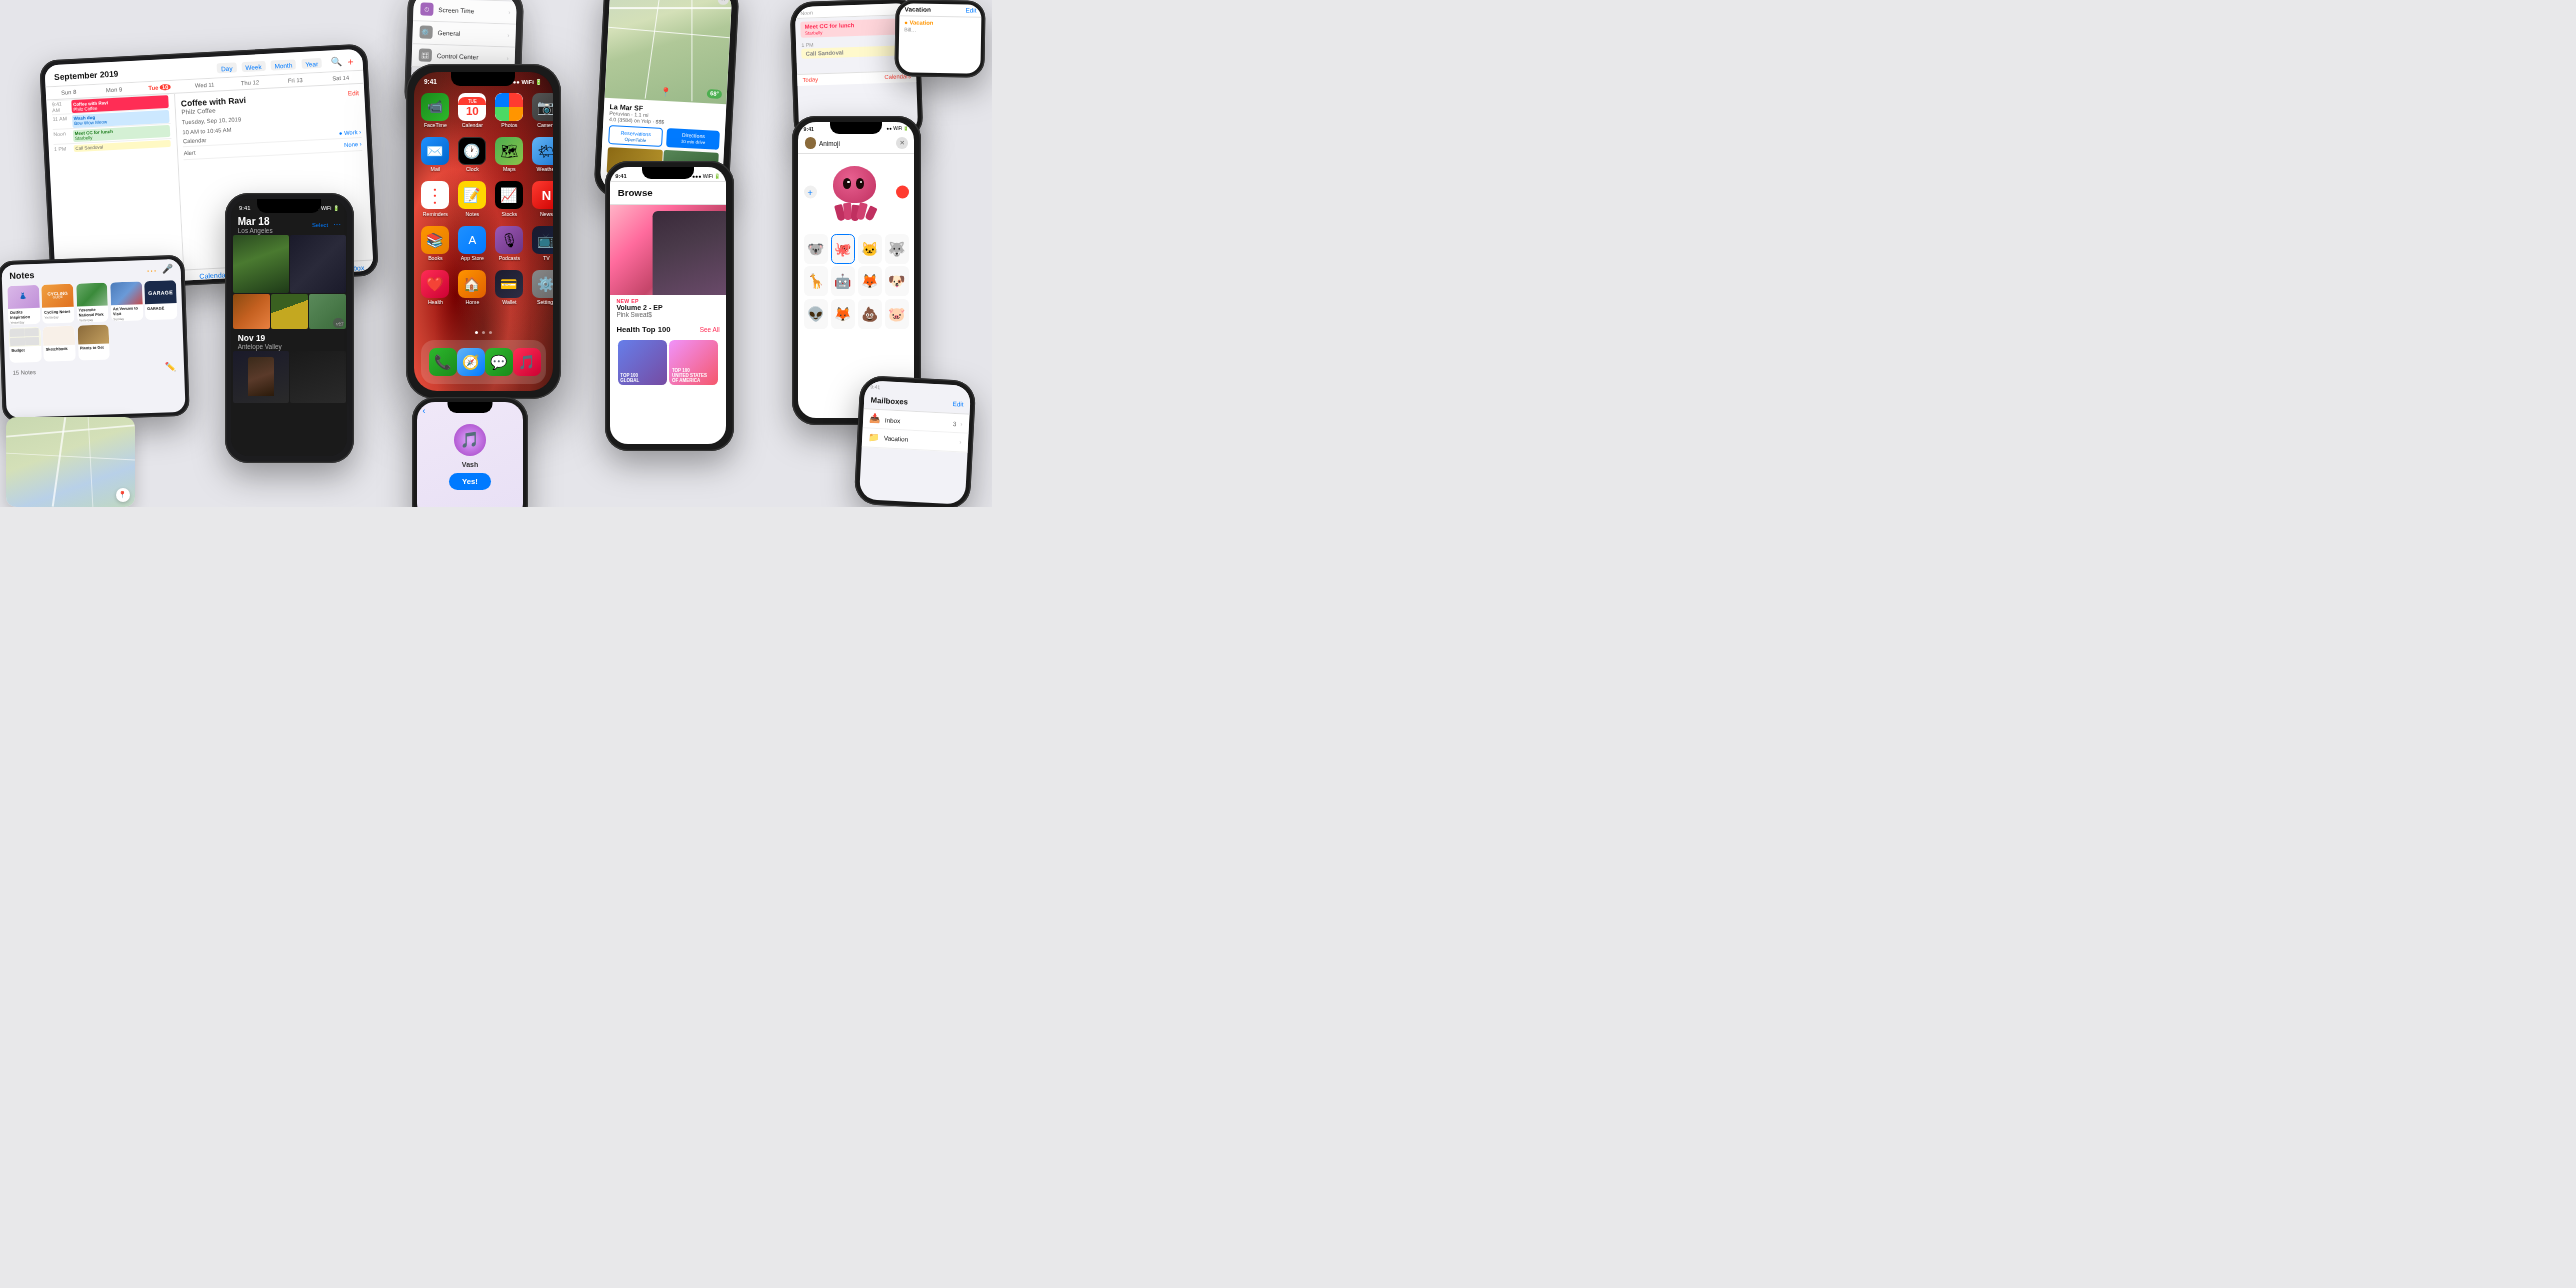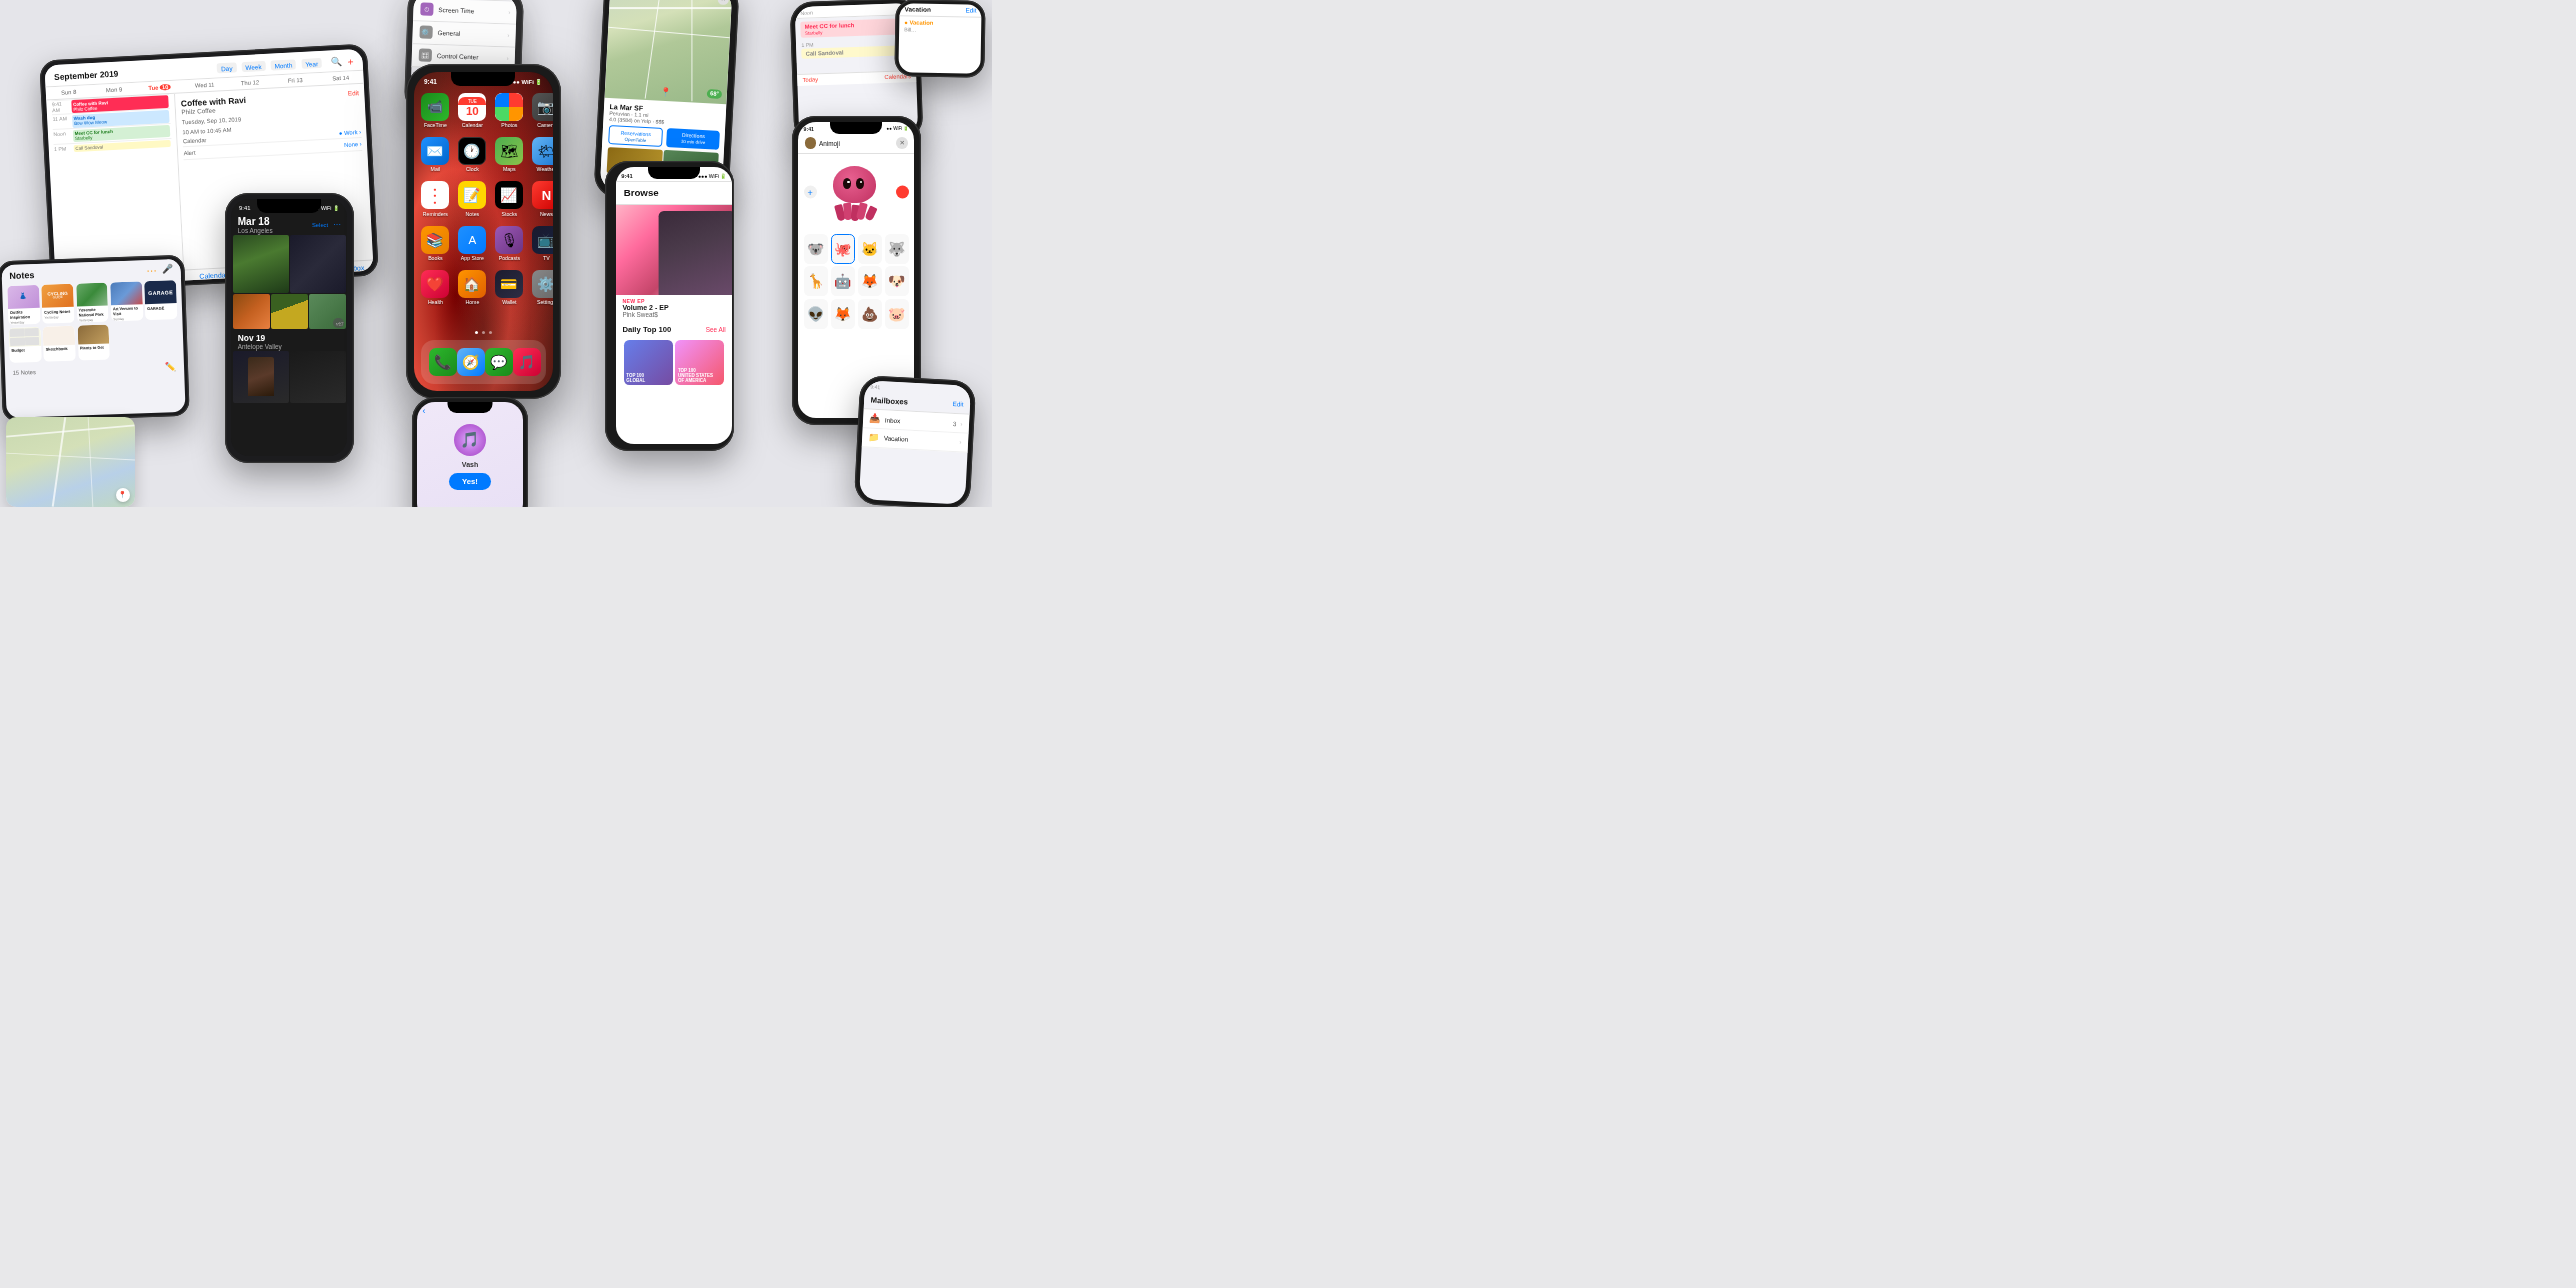--- a/index.html
+++ b/index.html
@@ -575,21 +575,21 @@
     
     .device-music {
       width: 129px;
       height: 290px;
       top: 161px;
       left: 605px;
       border-radius: 23px;
       background: #1a1a1a;
     }
     .device-music .device-screen {
-      top: 6.4px; left: 11px;
+      top: 6.4px; left: 5px;
       width: calc(100% - 13px);
       height: calc(100% - 13px);
       border-radius: 18px;
       overflow: hidden;
       background: white;
     }
     .music-header {
       padding: 5.2px 7.7px;
       background: white;
       display: flex;
@@ -1318,21 +1318,21 @@
       <div class="music-album-figure"></div>
     </div>
 
     <div style="padding:3.9px 6.4px;">
       <div class="music-new-ep">NEW EP</div>
       <div class="music-album-name">Volume 2 - EP</div>
       <div class="music-artist">Pink Sweat$</div>
     </div>
 
     <div style="padding:2.6px 6.4px;display:flex;justify-content:space-between;align-items:center;">
-      <span class="music-chart-title" style="font-size:7.7px;font-weight:700;color:#111;">Daily Top 100</span>
+      <span class="music-chart-title" style="font-size:7.7px;font-weight:700;color:#111;">Health Top 100</span>
       <span class="music-see-all">See All</span>
     </div>
 
     <div class="music-charts-row">
       <div class="music-chart-tile chart-global">
         <div class="chart-label-overlay">TOP 100<br>GLOBAL</div>
       </div>
       <div class="music-chart-tile chart-us">
         <div class="chart-label-overlay">TOP 100<br>UNITED STATES<br>OF AMERICA</div>
       </div>

